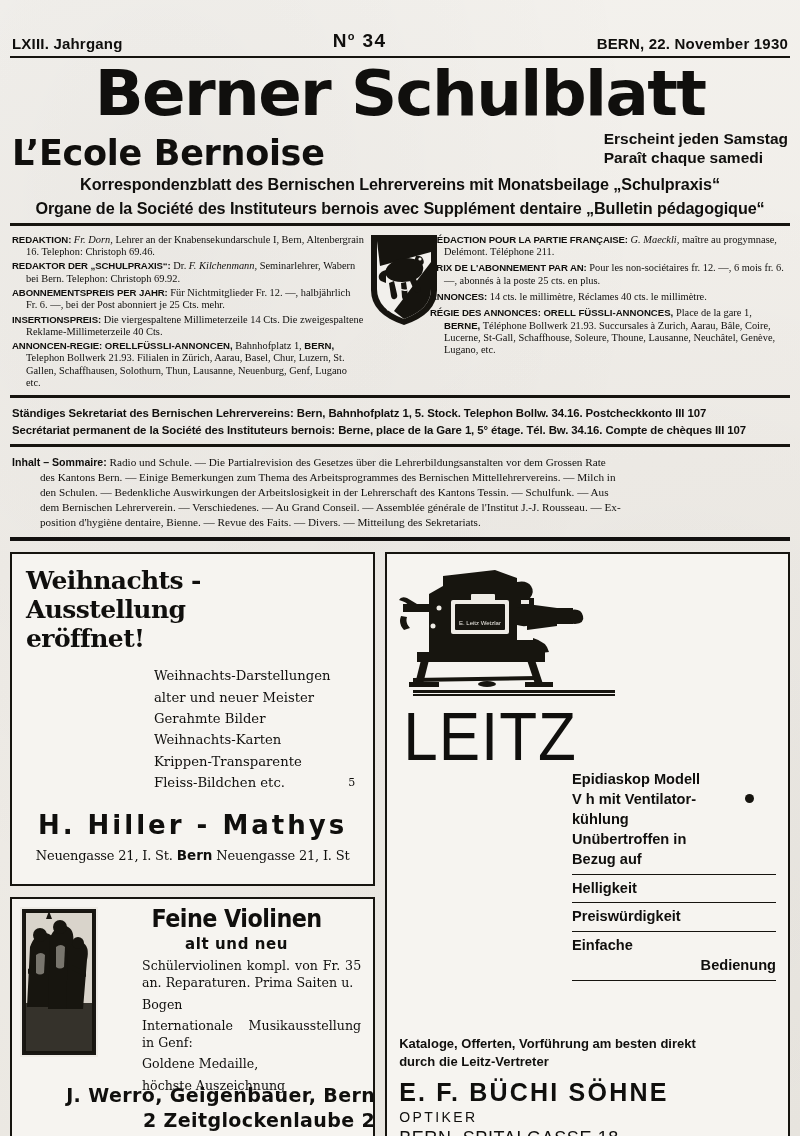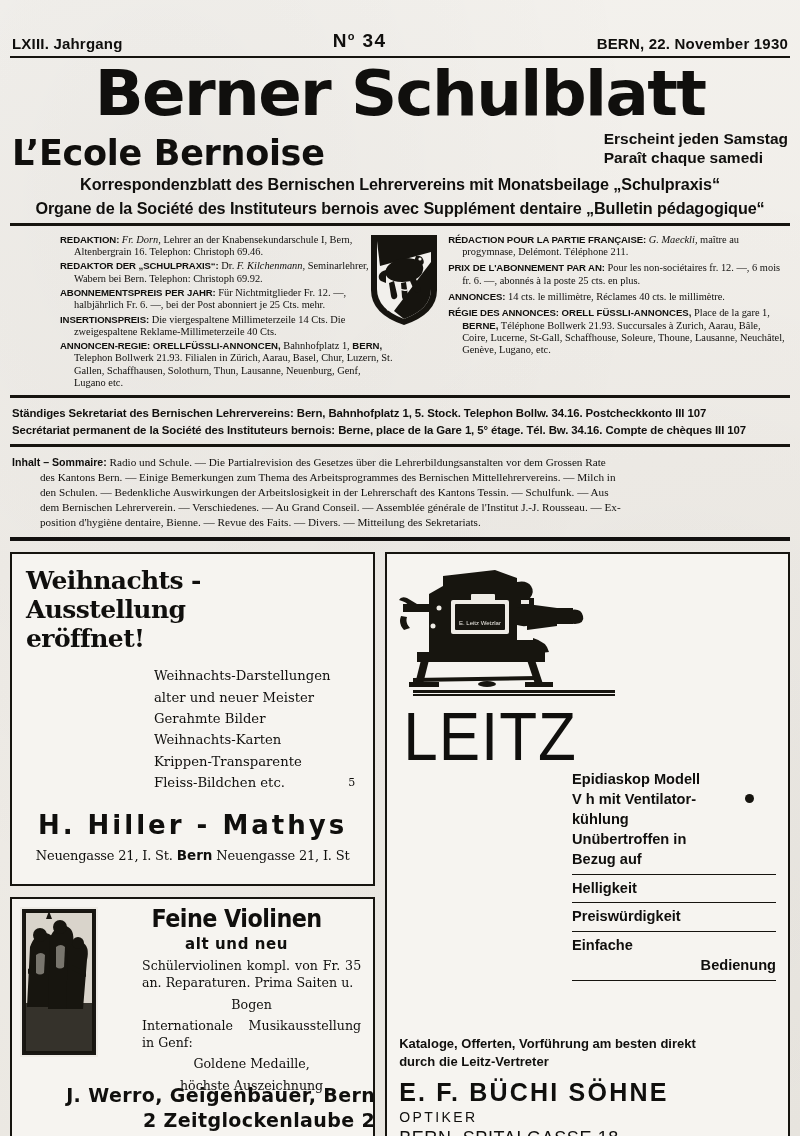--- a/index.html
+++ b/index.html
@@ -63,21 +63,21 @@
     text-align:center;line-height:1.3;
     margin:3px 0 0 0;letter-spacing:-.1px;
   }
 
   
   .imprint{
     display:flex;justify-content:space-between;
     padding:4px 4px 0 4px;gap:6px;
     position:relative;
   }
-  .imp-col{width:352px;font-size:10.4px;line-height:1.18;margin-left:48px;}
+  .imp-col{width:352px;font-size:10.4px;line-height:1.18;}
   .imp-col.right{width:358px;}
   .imp-p{margin:0 0 2px 0;text-indent:-14px;padding-left:14px;}
   .imp-p.gap{margin-top:4px;}
   .lbl{font-family:"Liberation Sans", sans-serif;font-weight:bold;font-size:9.6px;letter-spacing:-.1px;}
   .it{font-style:italic;}
   .bsans{font-family:"Liberation Sans", sans-serif;font-weight:bold;font-size:9.6px;}
   .crest{
     position:absolute;left:360px;top:2px;
     width:72px;height:96px;
   }
@@ -139,21 +139,21 @@
     transform:scaleX(.93);
   }
   .v-sub{
     font-family:"DejaVu Sans", sans-serif;font-weight:bold;
     font-size:15px;letter-spacing:.6px;margin-top:4px;
   }
   .v-text{
     font-family:"DejaVu Serif", serif;font-size:12.6px;
     line-height:1.32;margin-top:5px;text-align:justify;margin-left:30px;
   }
-  .v-text.ctr{text-align:center;}
+  .v-text.ctr{}
   .v-foot{
     text-align:right;
     font-family:"DejaVu Sans", sans-serif;font-weight:bold;padding-left:12px;
   }
   .v-firm{font-size:19px;letter-spacing:.4px;margin-top:5px;}
   .v-street{font-size:19px;letter-spacing:.4px;margin-top:3px;}
   .v-rabatt{font-size:12.5px;letter-spacing:.3px;margin-top:3px;position:relative;}
   .v-rabatt .num{position:absolute;right:19px;bottom:0;font-size:11px;}
 
   

